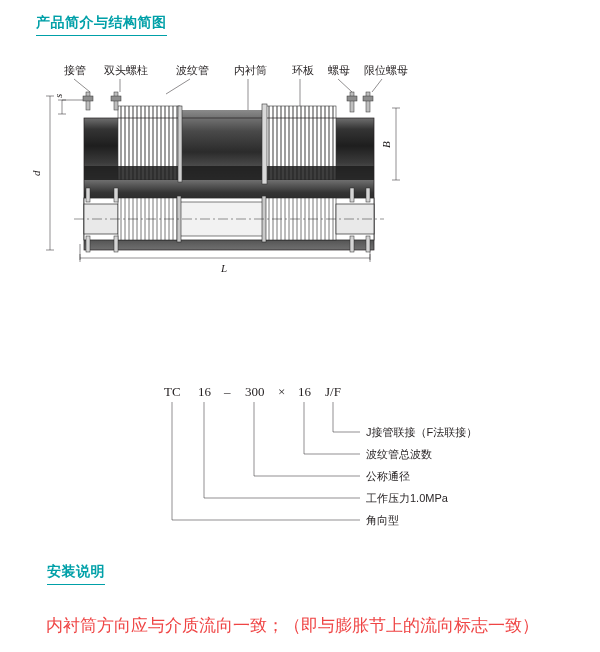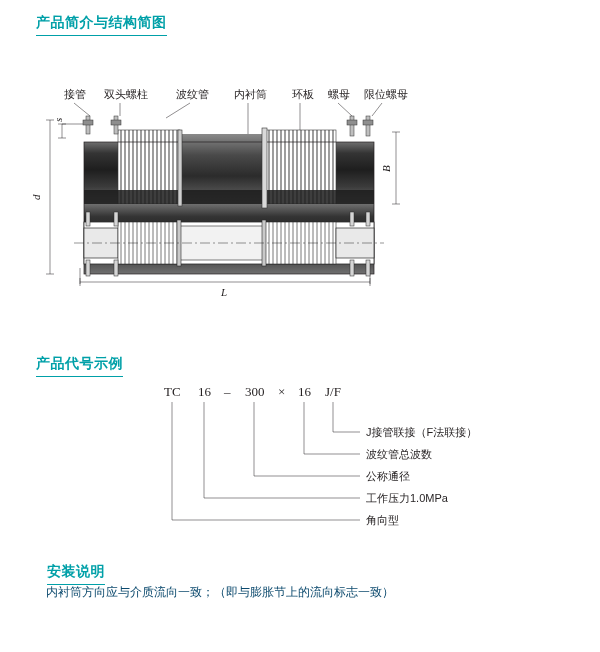--- a/index.html
+++ b/index.html
@@ -36,21 +36,21 @@
     margin-top: 3px;
   }
   #title-1 { left: 36px; top: 14px; }
   #title-2 { left: 36px; top: 355px; }
   #title-3 { left: 36px; top: 563px; margin-left: 11px; }
 
   
   #fig1 {
     position: absolute;
     left: 0;
-    top: 72px;
+    top: 48px;
     width: 600px;
     height: 230px;
   }
   #fig1 svg { display: block; }
 
   
   #fig2 {
     position: absolute;
     left: 0;
     top: 378px;
@@ -76,25 +76,25 @@
     font-style: italic;
     fill: #231f20;
   }
   .ln { stroke: #231f20; stroke-width: 0.7; fill: none; }
   .ln-thin { stroke: #231f20; stroke-width: 0.5; fill: none; }
 
   
   #notes {
     position: absolute;
     left: 46px;
-    top: 582px;
+    top: 616px;
     width: 520px;
-    font-size: 12px;
+    font-size: 17px;
     line-height: 20px;
-    color: #0c4a6e;
+    color: #ef4444;
   }
   #notes div { white-space: nowrap; }
 </style>
 </head>
 <body>
 
 <div class="page">
 
   <div class="sec-title" id="title-1">
     <span>产品简介与结构简图</span>
@@ -227,24 +227,20 @@
         <rect x="350" y="140" width="4" height="14" fill="#d5d5d5" stroke="#2b2b2b" stroke-width="0.5"></rect>
         <rect x="366" y="140" width="4" height="14" fill="#d5d5d5" stroke="#2b2b2b" stroke-width="0.5"></rect>
         <rect x="86" y="188" width="4" height="16" fill="#d5d5d5" stroke="#2b2b2b" stroke-width="0.5"></rect>
         <rect x="114" y="188" width="4" height="16" fill="#d5d5d5" stroke="#2b2b2b" stroke-width="0.5"></rect>
         <rect x="350" y="188" width="4" height="16" fill="#d5d5d5" stroke="#2b2b2b" stroke-width="0.5"></rect>
         <rect x="366" y="188" width="4" height="16" fill="#d5d5d5" stroke="#2b2b2b" stroke-width="0.5"></rect>
       </g>
     </svg>
   </div>
 
-  <div class="sec-title" id="title-2">
-    <span>产品代号示例</span>
-    <span class="underline" style="width: 87px;"></span>
-  </div>
 
   <div id="fig2">
     <svg width="600" height="170" viewBox="0 0 600 170" xmlns="http://www.w3.org/2000/svg">
 
       <text class="code-txt" x="134" y="18">TC</text>
       <text class="code-txt" x="168" y="18">16</text>
       <text class="code-txt" x="194" y="18">–</text>
       <text class="code-txt" x="215" y="18">300</text>
       <text class="code-txt" x="248" y="18">×</text>
       <text class="code-txt" x="268" y="18">16</text>

